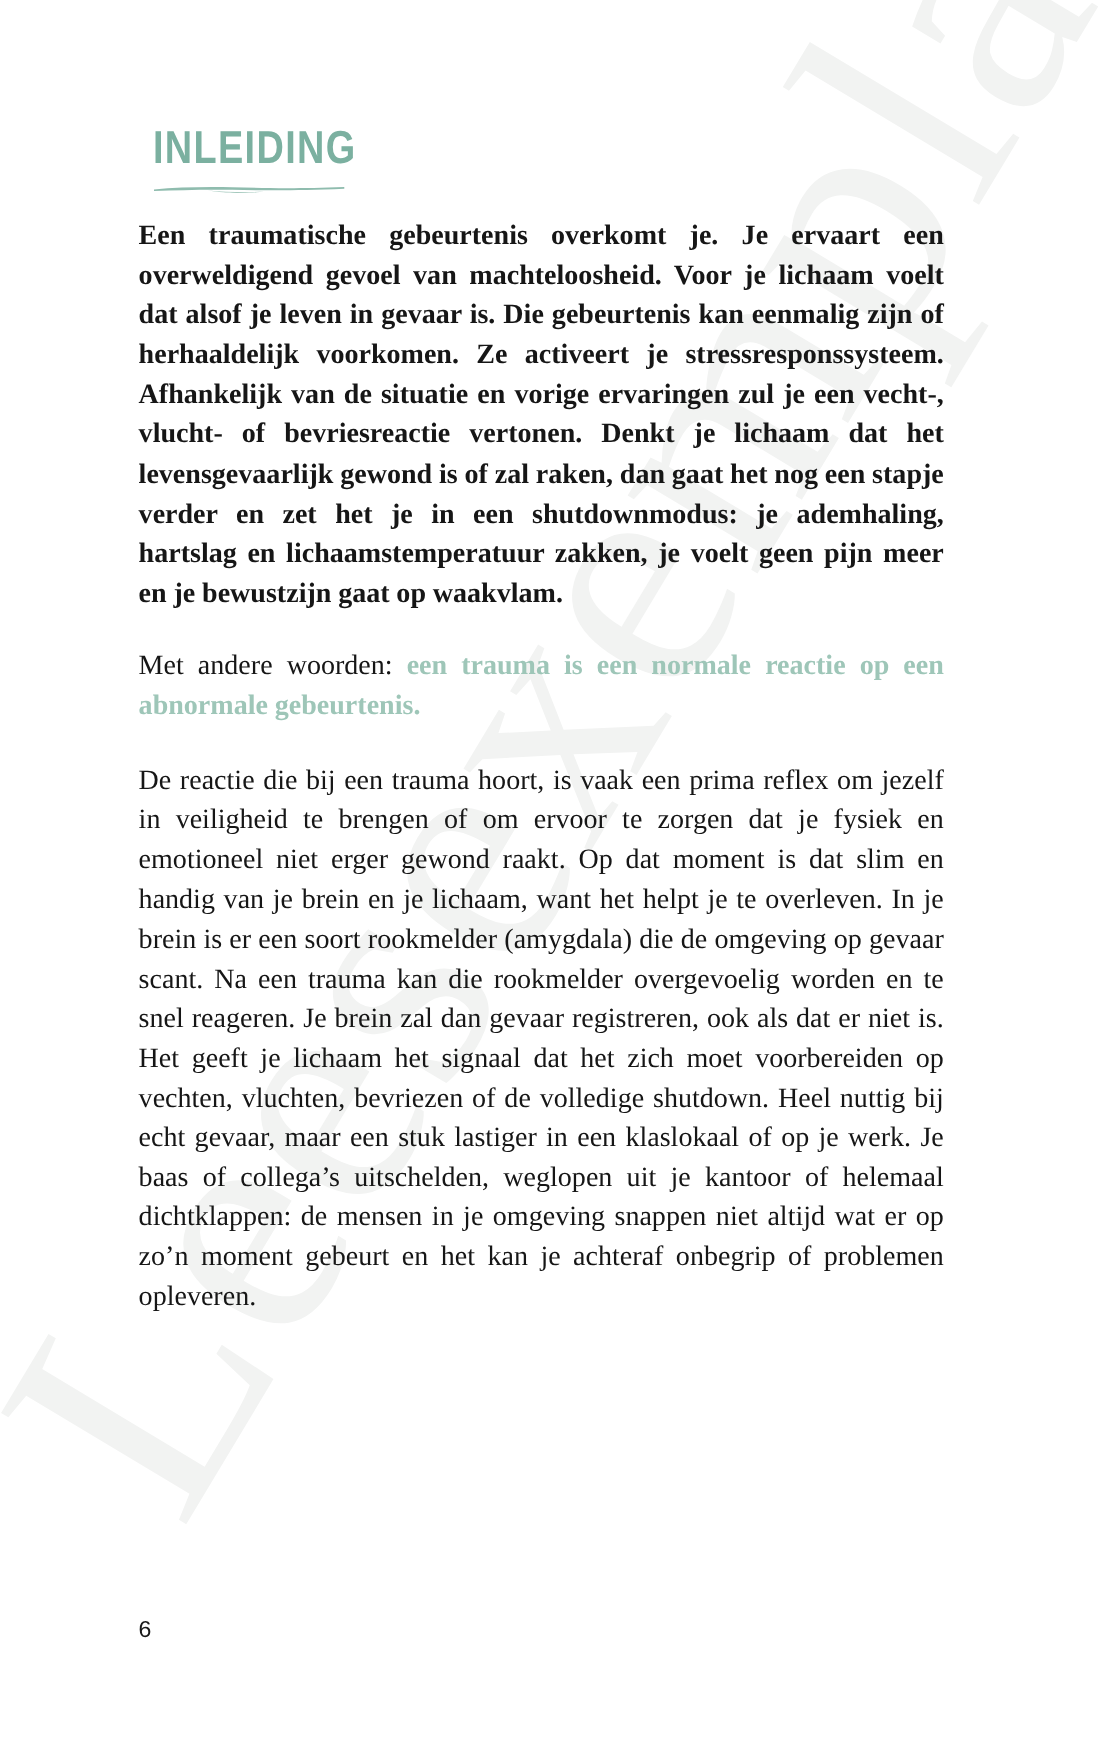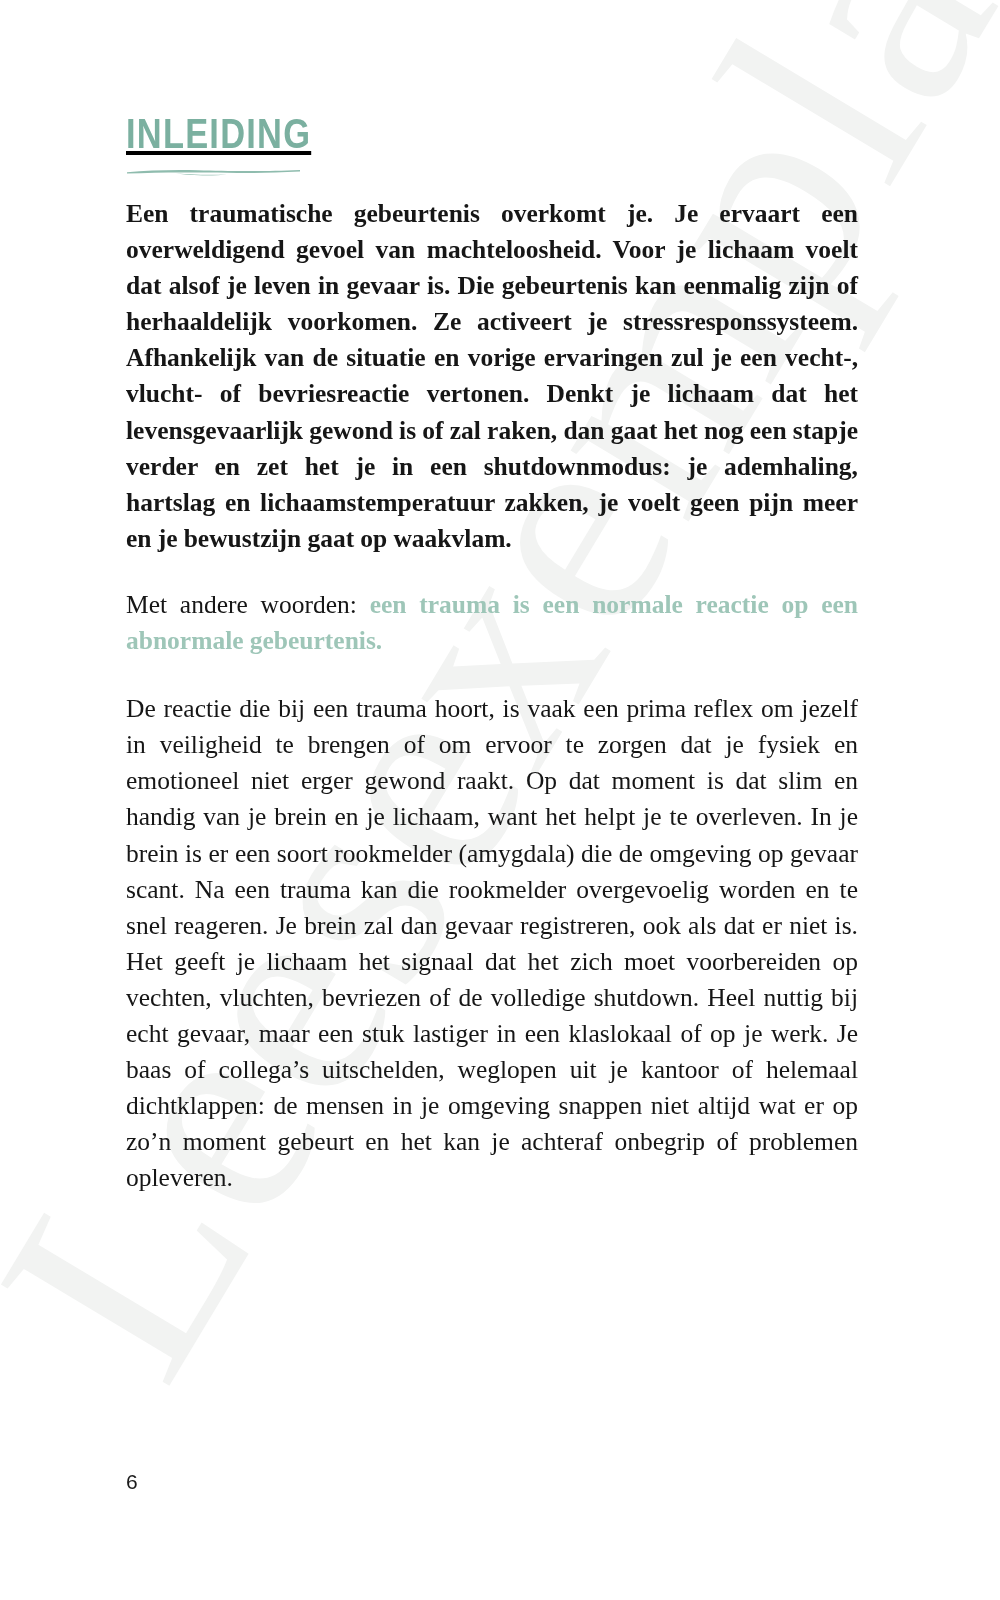--- a/index.html
+++ b/index.html
@@ -55,24 +55,23 @@
     left: 126px;
     top: 0;
     width: 732px;
     height: 1600px;
     z-index: 2;
   }
 
   
   .chapter-head {
     position: absolute;
-    left: 0;
+    left: 13px;
     top: 113px;
     width: 732px;
-    text-decoration: underline;
   }
   .chapter-title {
     margin: 0;
     font-family: "Liberation Sans Narrow", "Liberation Sans", "DejaVu Sans", sans-serif;
     font-size: 42px;
     line-height: 1;
     font-weight: 700;
     letter-spacing: 1.5px;
     color: #7bb0a0;
     transform: scaleX(0.82);

